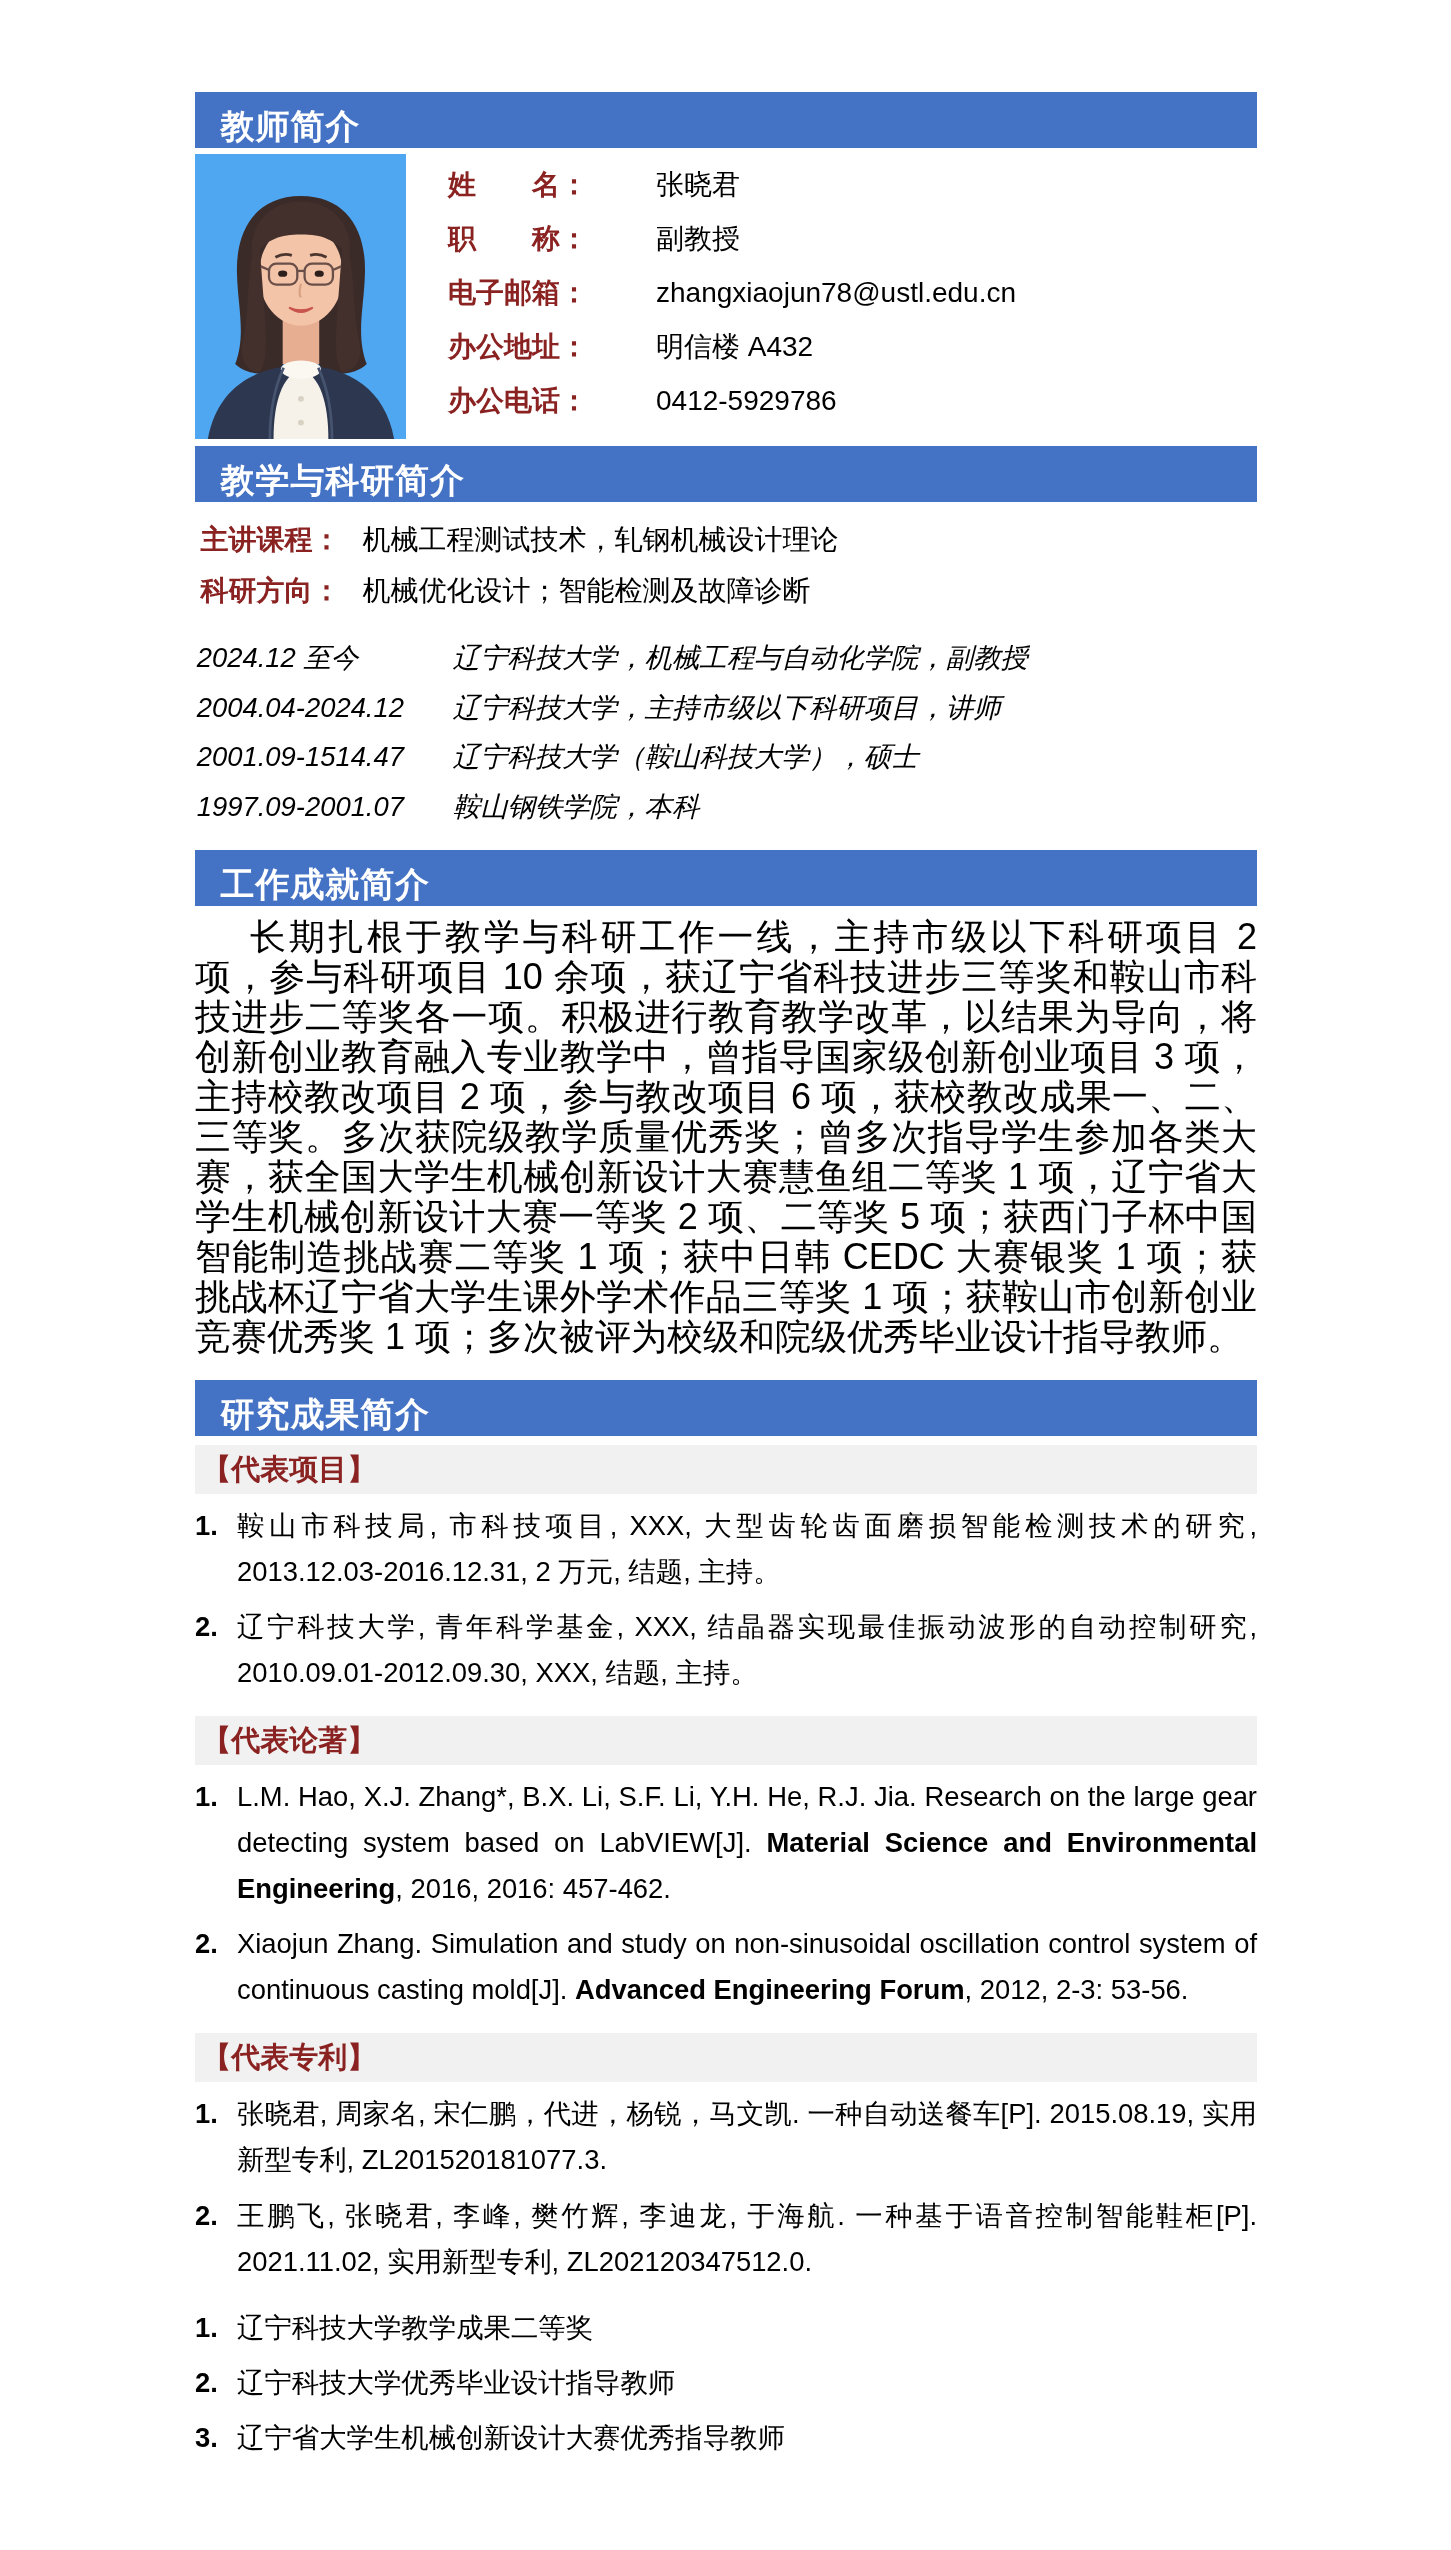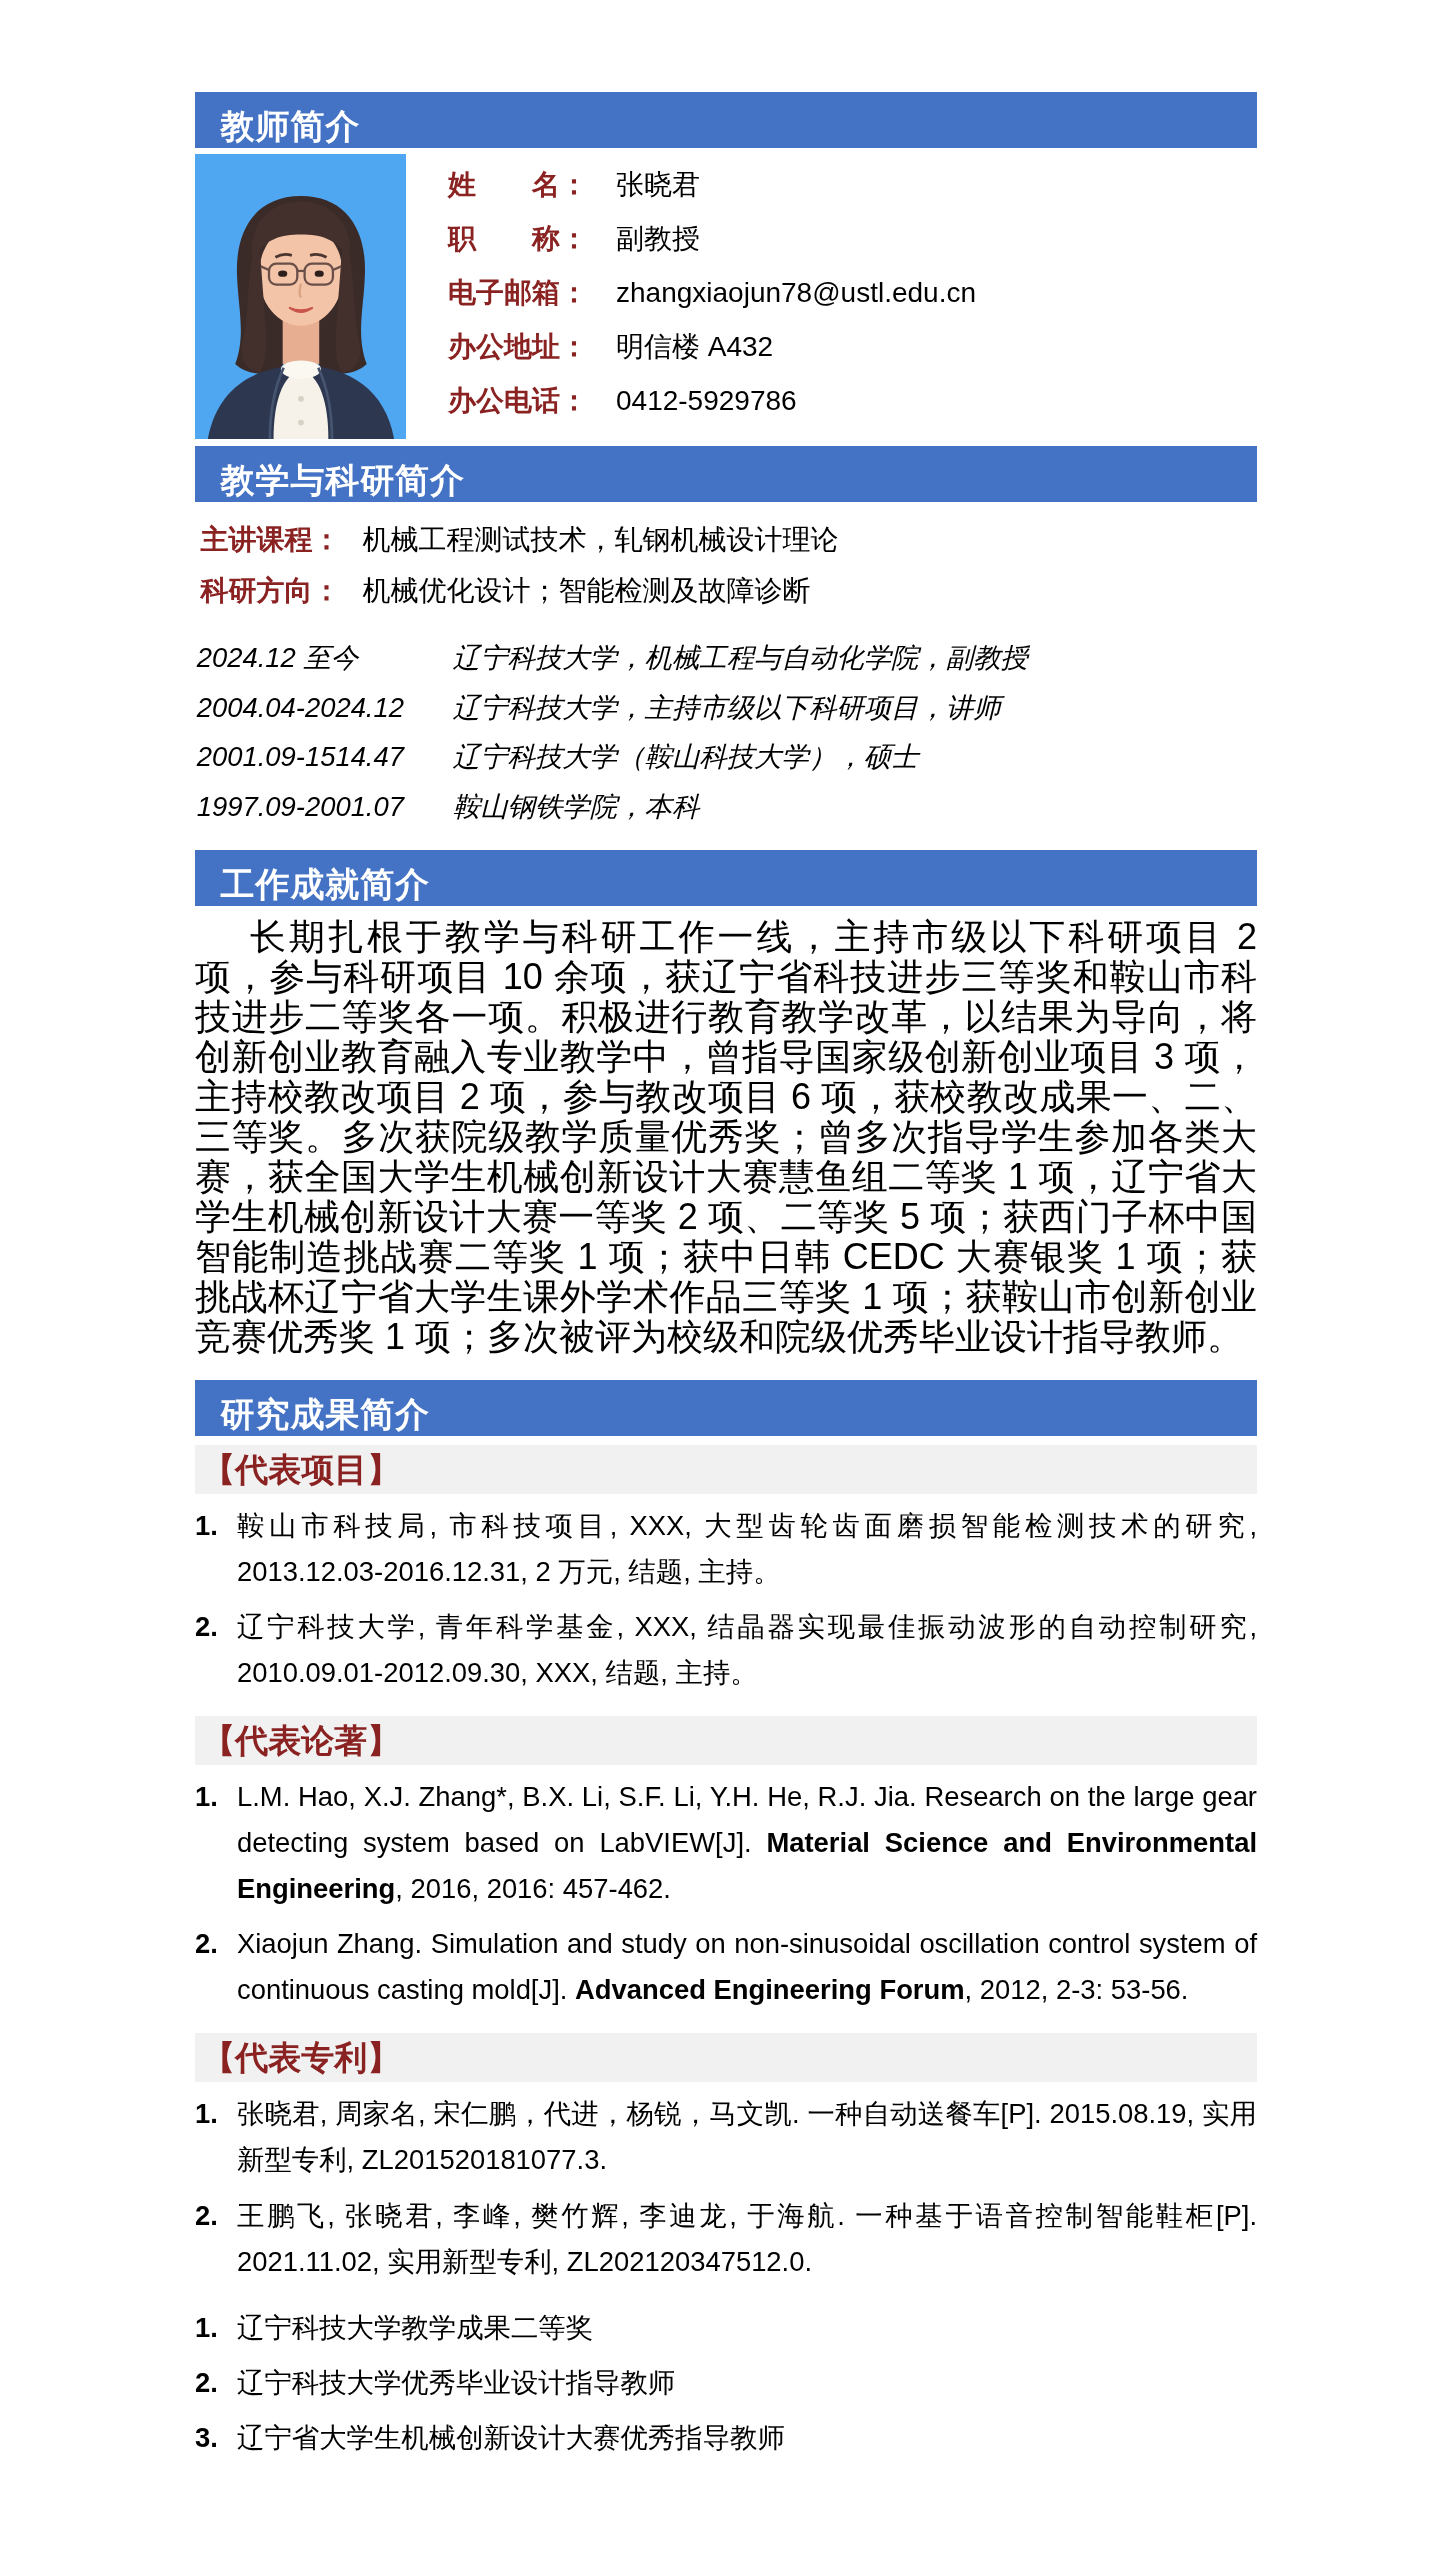--- a/index.html
+++ b/index.html
@@ -14,39 +14,39 @@
     font-size:34px;font-weight:700;padding-left:25.6px;margin-top:7.3px;
     letter-spacing:0.9px;
   }
   .section-bar.first{margin-top:0;}
   
   .profile-row{display:flex;margin-top:5.5px;height:285px;}
   .photo{flex:0 0 211px;width:211px;height:285px;}
   .photo svg{display:block;width:211px;height:285px;}
   .fields{flex:1;display:flex;flex-direction:column;justify-content:space-between;
           padding:12.8px 0 18.3px 42px;}
-  .field-row{display:flex;font-size:28px;line-height:38px;}
+  .field-row{display:flex;font-size:28px;line-height:38px;gap:40px;}
   .field-label{color:#8B2222;font-weight:700;flex:0 0 168px;}
   .field-value{color:#000;}
   
   .kv-block{padding:7.3px 0 9.1px 5.5px;}
   .kv-row{display:flex;font-size:28px;line-height:40px;margin:11px 0;}
   .kv-label{color:#8B2222;font-weight:700;margin-right:22px;white-space:nowrap;}
   
   .history-block{padding:9.1px 0 11px 1.8px;}
   .h-row{display:flex;font-size:27.4px;line-height:35px;margin-bottom:14.6px;font-style:italic;}
   .h-row:last-child{margin-bottom:7.3px;}
   .h-period{flex:0 0 256px;}
   .h-detail{flex:1;}
   
   .para{font-size:36px;line-height:40px;text-align:justify;text-indent:55px;
         margin:11px 0 23px;}
   
   .group-heading{height:49px;line-height:49px;background:#F1F1F1;color:#8B2222;
-                 font-size:33px;font-weight:700;padding-left:7.3px;margin-top:9.1px;}
+                 font-size:29px;font-weight:700;padding-left:7.3px;margin-top:9.1px;}
   .group-list{padding:5.5px 0 1.8px;}
   .g-item{display:flex;font-size:27.4px;line-height:46px;margin:3.7px 0 9.1px;}
   .g-num{flex:0 0 42px;font-weight:700;}
   .g-text{flex:1;text-align:justify;}
 </style>
 </head>
 <body>
 
 <div class="content">
 

